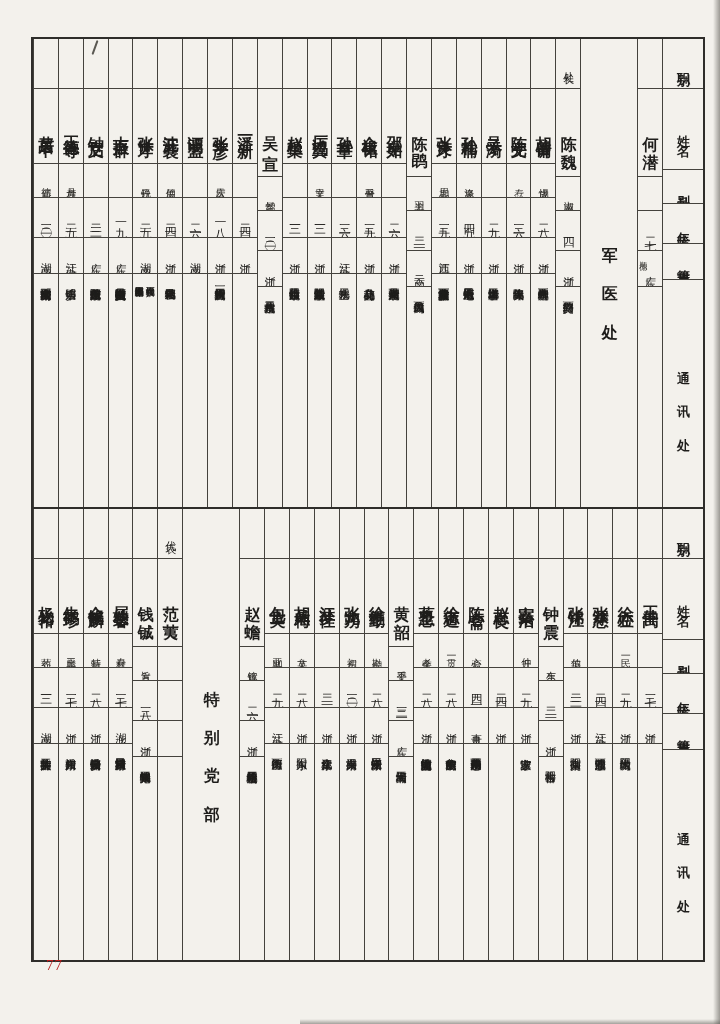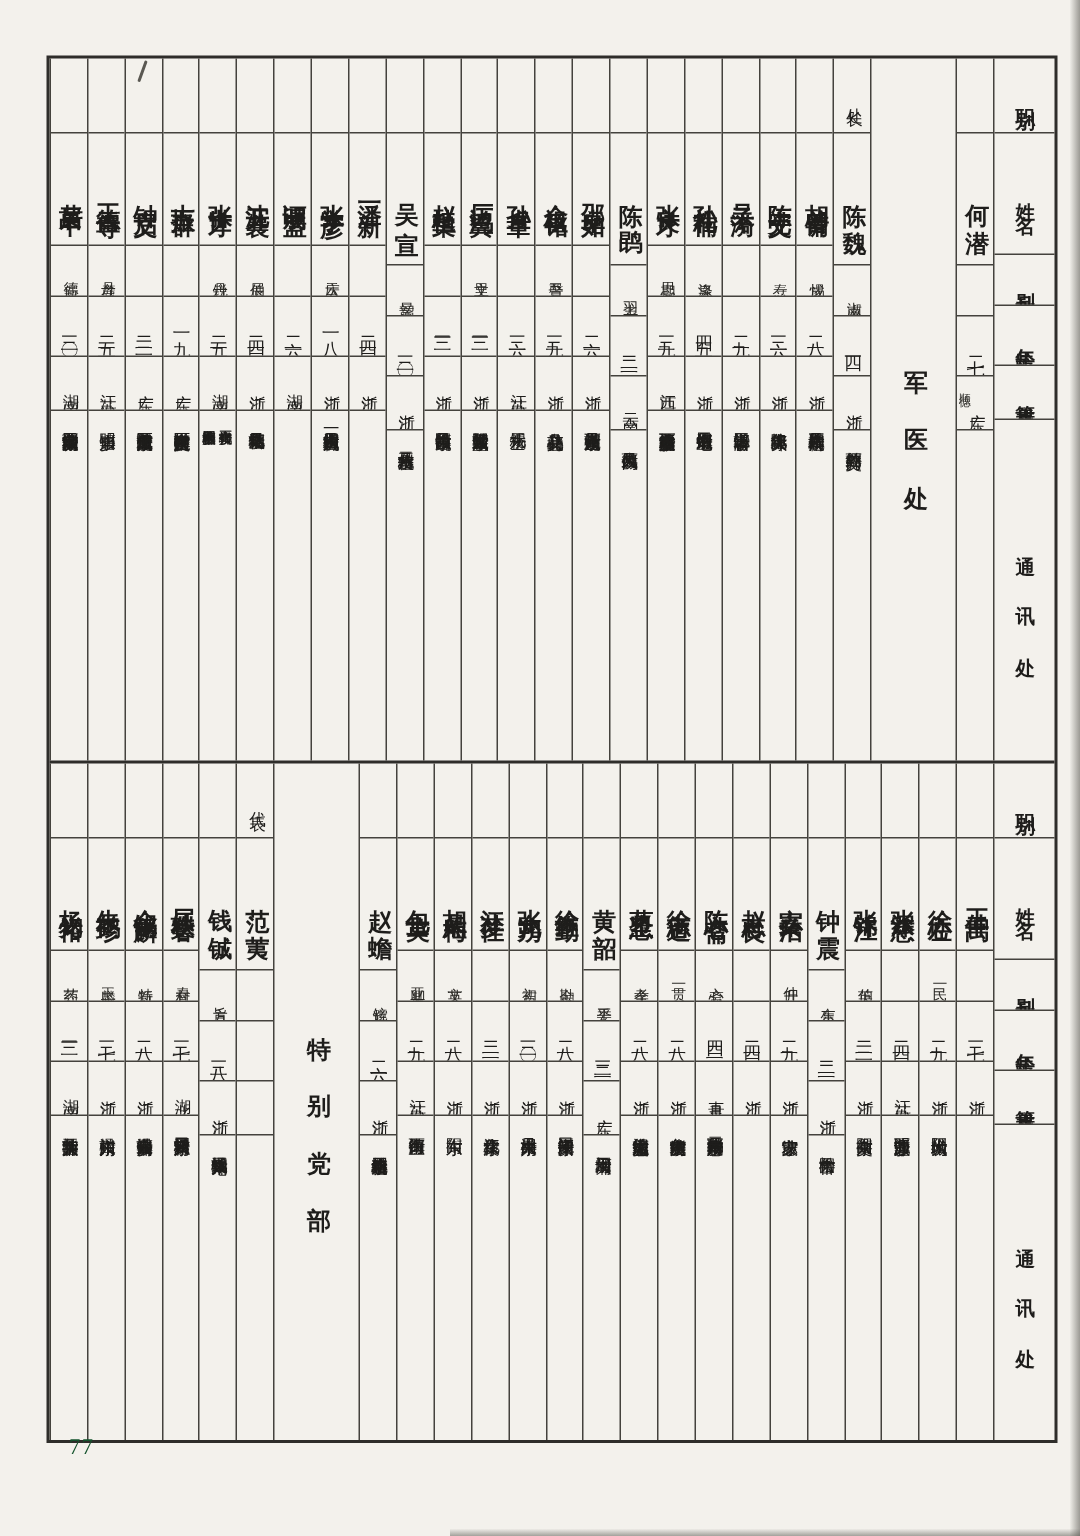--- a/index.html
+++ b/index.html
@@ -53,21 +53,21 @@
 
   .header-label{font-size:13px;font-weight:600;letter-spacing:2px;}
   .header-label.two{letter-spacing:9px;padding-top:9px;}
   .label-addr{letter-spacing:34px;padding-top:34px;font-size:13px;font-weight:600;}
 
   .divider-text{
     writing-mode:vertical-rl;text-orientation:upright;
     font-size:16px;font-weight:600;letter-spacing:38px;padding-top:38px;
   }
 
-  .page-number{position:absolute;left:46px;top:957px;font-size:15px;letter-spacing:1px;color:#14532d;}
+  .page-number{position:absolute;left:46px;top:957px;font-size:15px;letter-spacing:1px;color:#b91c1c;}
   .pen-mark{position:absolute;left:94px;top:40px;width:2px;height:15px;background:#5a5852;transform:rotate(20deg);border-radius:1px;}
   .scan-edge-right{position:absolute;right:0;top:0;width:7px;height:100%;background:linear-gradient(to right,rgba(0,0,0,0),rgba(84,82,76,.55));}
   .scan-edge-bottom{position:absolute;left:300px;bottom:0;width:420px;height:5px;background:linear-gradient(to bottom,rgba(0,0,0,0),rgba(84,82,76,.5));}
 </style>
 </head>
 <body>
 
 <div class="table-frame">
   <div class="section section-top">
       <div class="header-col">

